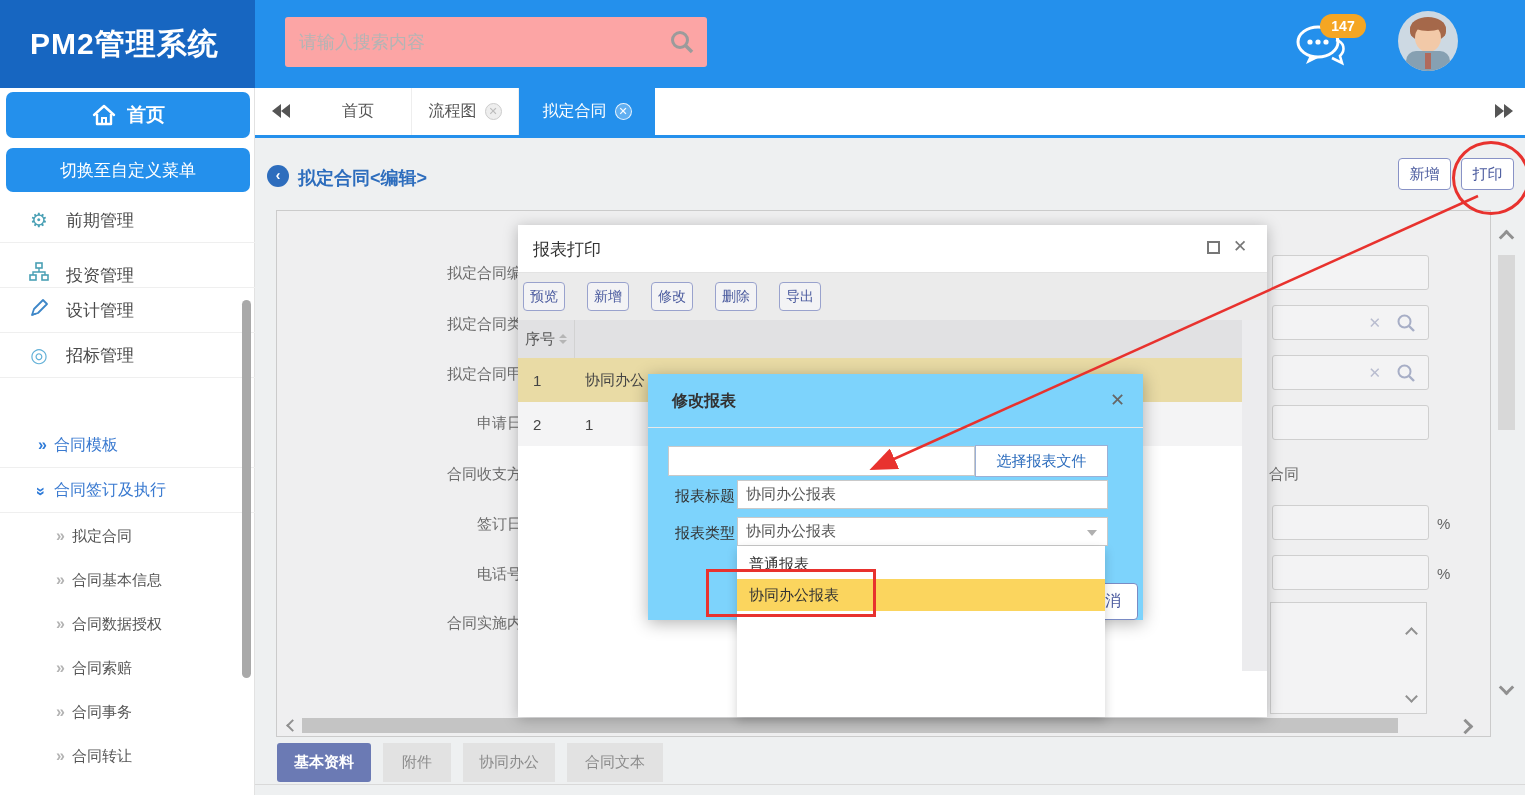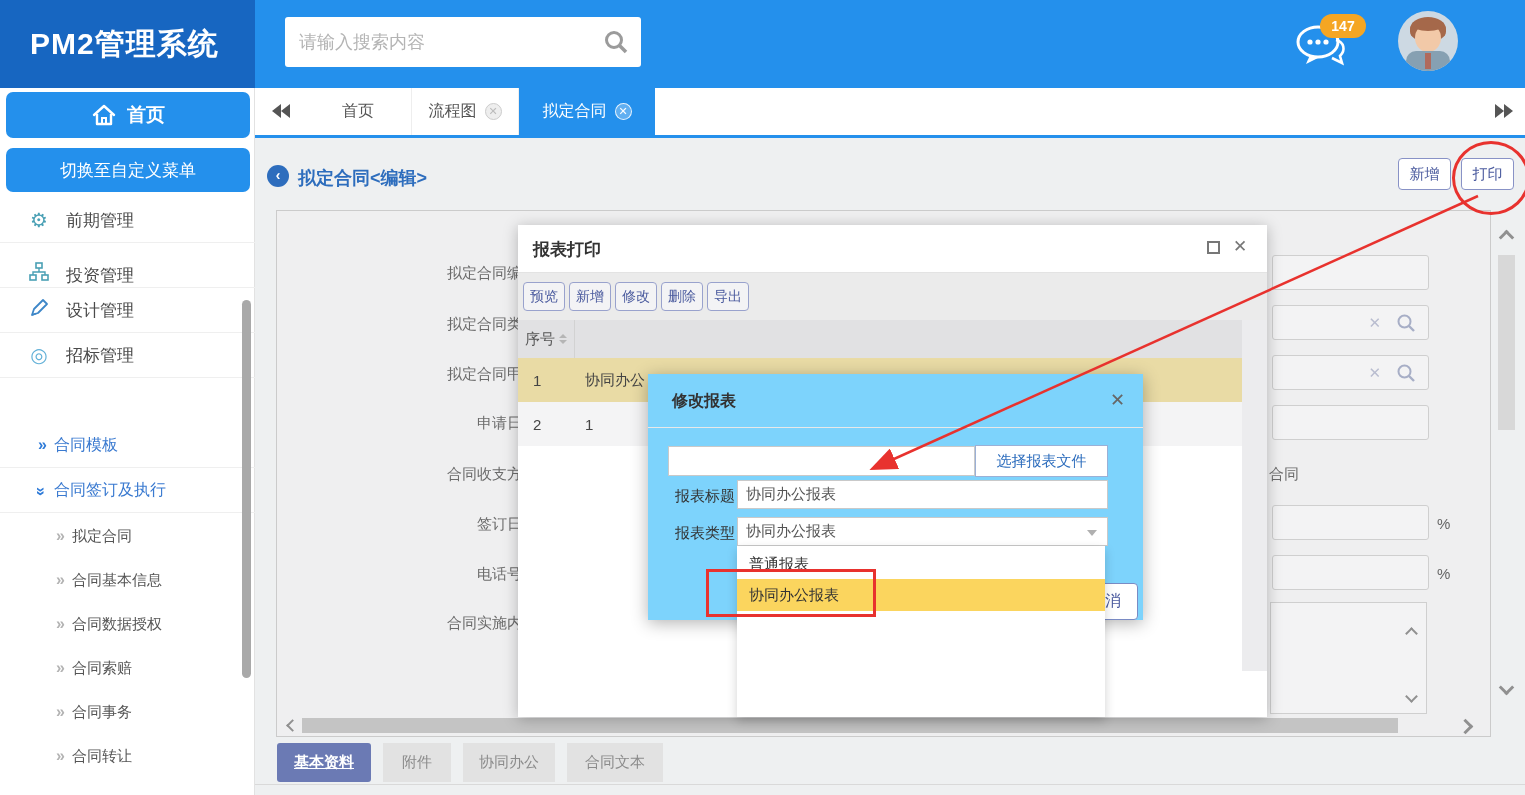--- a/index.html
+++ b/index.html
@@ -4,21 +4,21 @@
 <style>
   * { margin:0; padding:0; box-sizing:border-box; }
   html,body { width:1525px; height:795px; overflow:hidden; }
   body { font-family:"Liberation Sans","DejaVu Sans",sans-serif; background:#eef0f1; position:relative; }
   .abs { position:absolute; }
 
   
   .header { position:absolute; left:0; top:0; width:1525px; height:88px; background:#2490ec; z-index:3; }
   .logo { position:absolute; left:0; top:0; width:255px; height:88px; background:#1766c1; color:#fff;
           font-size:30px; font-weight:bold; display:flex; align-items:center; padding-left:30px; letter-spacing:1px; }
-  .search-box { position:absolute; left:285px; top:17px; width:356px; height:50px; background:#ffffff; border-radius:3px;
+  .search-box { position:absolute; left:285px; top:17px; width:422px; height:50px; background:#fca5a5; border-radius:3px;
           display:flex; align-items:center; }
   .search-box input { flex:1; border:none; outline:none; font-size:18px; color:#444; padding:0 14px;
           font-family:inherit; background:transparent; }
   .search-box input::placeholder { color:#b4b4b4; }
   .search-mag { margin-right:12px; }
   .notif { position:absolute; left:1292px; top:16px; width:70px; height:60px; }
   .badge { position:absolute; left:28px; top:-2px; min-width:46px; height:24px; background:#f5a623; border-radius:12px;
            color:#fff; font-size:14px; font-weight:bold; display:flex; align-items:center; justify-content:center; }
   .avatar { position:absolute; left:1398px; top:11px; width:60px; height:60px; border-radius:50%;
             background:#cdd9e3; overflow:hidden; }
@@ -86,25 +86,25 @@
 
   
   .btab { position:absolute; top:743px; height:39px; display:flex; align-items:center; justify-content:center;
           font-size:15px; background:#e2e2e2; color:#8b8b8b; cursor:pointer; }
   .btab.active { background:#6b7ab4; color:#fff; font-weight:bold; border-radius:3px; }
   .bottom-line { position:absolute; left:255px; top:784px; width:1270px; height:1px; background:#d9d9d9; }
 
   
   .pmodal { position:absolute; left:518px; top:225px; width:749px; height:492px; background:#fff; z-index:10;
             box-shadow:0 2px 14px rgba(0,0,0,.25); }
-  .pmodal-title { position:absolute; left:15px; top:13px; font-size:17px; font-weight:bold; color:#333; }
+  .pmodal-title { position:absolute; left:15px; top:13px; font-size:17px; font-weight:normal; color:#333; }
   .pm-max { position:absolute; left:689px; top:16px; width:13px; height:13px; border:2px solid #777; }
   .pm-close { position:absolute; left:715px; top:11px; font-size:17px; color:#777; font-weight:bold; }
   .pm-toolbar { position:absolute; left:0; top:47px; width:749px; height:48px; background:#ebebeb; border-top:1px solid #e3e3e3;
-                display:flex; align-items:center; gap:4px; padding-left:5px; }
+                display:flex; align-items:center; gap:22px; padding-left:5px; }
   .pm-btn { min-width:42px; height:29px; padding:0 6px; border:1px solid #99a2cd; border-radius:4px; background:#f3f3f5;
             color:#4a5a9e; font-size:14px; display:flex; align-items:center; justify-content:center; cursor:pointer; }
   .pm-thead { position:absolute; left:0; top:95px; width:724px; height:38px; background:#e1e1e3; display:flex; font-size:15px; color:#555; }
   .pm-thead .c { display:flex; align-items:center; justify-content:center; gap:4px; border-right:1px solid #d2d2d2; }
   .pm-sidecol { position:absolute; left:724px; top:95px; width:25px; height:351px; background:#ececee; }
   .sort { display:inline-flex; flex-direction:column; gap:2px; }
   .sort i { width:0; height:0; border-left:4px solid transparent; border-right:4px solid transparent; display:block; }
   .sort .u { border-bottom:4px solid #b5b5b5; } .sort .d { border-top:4px solid #b5b5b5; }
   .pm-row { position:absolute; left:0; width:724px; height:44px; display:flex; align-items:center; font-size:15px; color:#444; }
   .pm-row .c0 { width:57px; padding-left:15px; }
@@ -327,21 +327,21 @@
   <span class="chev up" style="position:absolute; left:5px; top:10px; width:11px; height:11px; border-width:3px;"></span>
   <div class="vthumb"></div>
   <span class="chev down" style="position:absolute; left:5px; top:460px; width:11px; height:11px; border-width:3px;"></span>
 </div>
 <div class="hscroll">
   <span class="chev left" style="position:absolute; left:8px; top:4px;"></span>
   <div class="hthumb"></div>
   <span class="chev right" style="position:absolute; left:1180px; top:4px; width:11px; height:11px; border-width:3px;"></span>
 </div>
 
-<div class="btab active" style="left:277px; width:94px;text-decoration:underline;">
+<div class="btab active" style="left:277px; width:94px;">
   <span>基本资料</span>
 </div>
 <div class="btab" style="left:383px; width:68px;">
   <span>附件</span>
 </div>
 <div class="btab" style="left:463px; width:92px;">
   <span>协同办公</span>
 </div>
 <div class="btab" style="left:567px; width:96px;">
   <span>合同文本</span>

